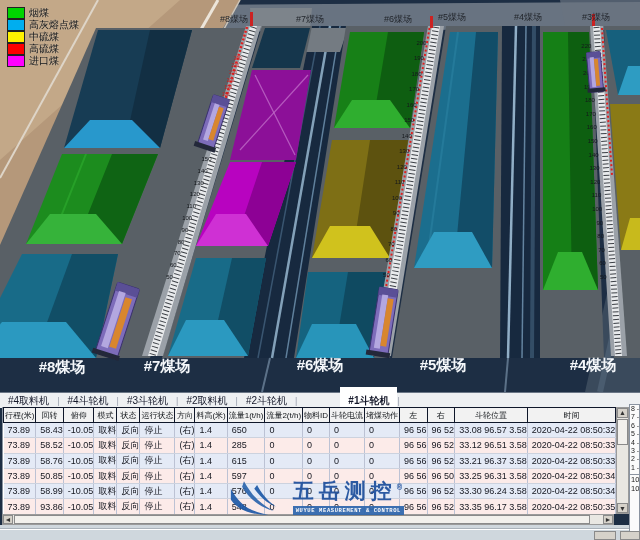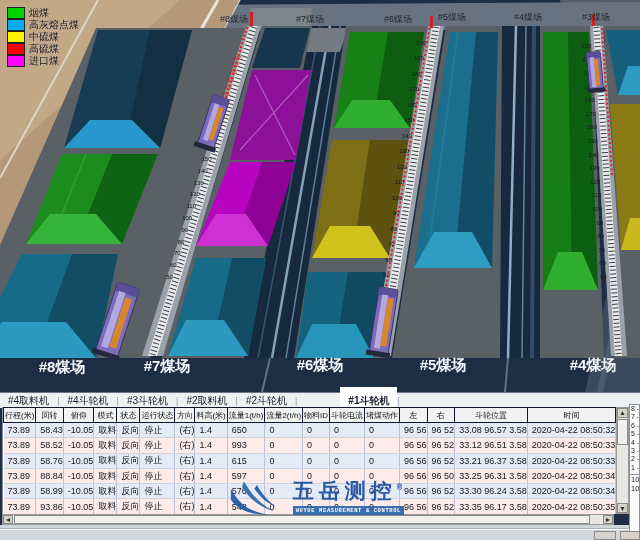--- a/index.html
+++ b/index.html
@@ -387,21 +387,21 @@
           </tr>
           <tr class="alt-b">
             <td>73.89</td>
             <td>58.52</td>
             <td>-10.05</td>
             <td>取料</td>
             <td>反向</td>
             <td>停止</td>
             <td>(右)</td>
             <td>1.4</td>
-            <td>993</td>
+            <td>285</td>
             <td>0</td>
             <td>0</td>
             <td>0</td>
             <td>0</td>
             <td>96 56</td>
             <td>96 52</td>
             <td>33.12 96.51 3.58</td>
             <td>2020-04-22 08:50:33</td>
             <td>17.60</td>
           </tr>
@@ -420,21 +420,21 @@
             <td>0</td>
             <td>0</td>
             <td>96 56</td>
             <td>96 52</td>
             <td>33.21 96.37 3.58</td>
             <td>2020-04-22 08:50:33</td>
             <td>17.60</td>
           </tr>
           <tr class="alt-b">
             <td>73.89</td>
-            <td>88.84</td>
+            <td>50.85</td>
             <td>-10.05</td>
             <td>取料</td>
             <td>反向</td>
             <td>停止</td>
             <td>(右)</td>
             <td>1.4</td>
             <td>597</td>
             <td>0</td>
             <td>0</td>
             <td>0</td>

